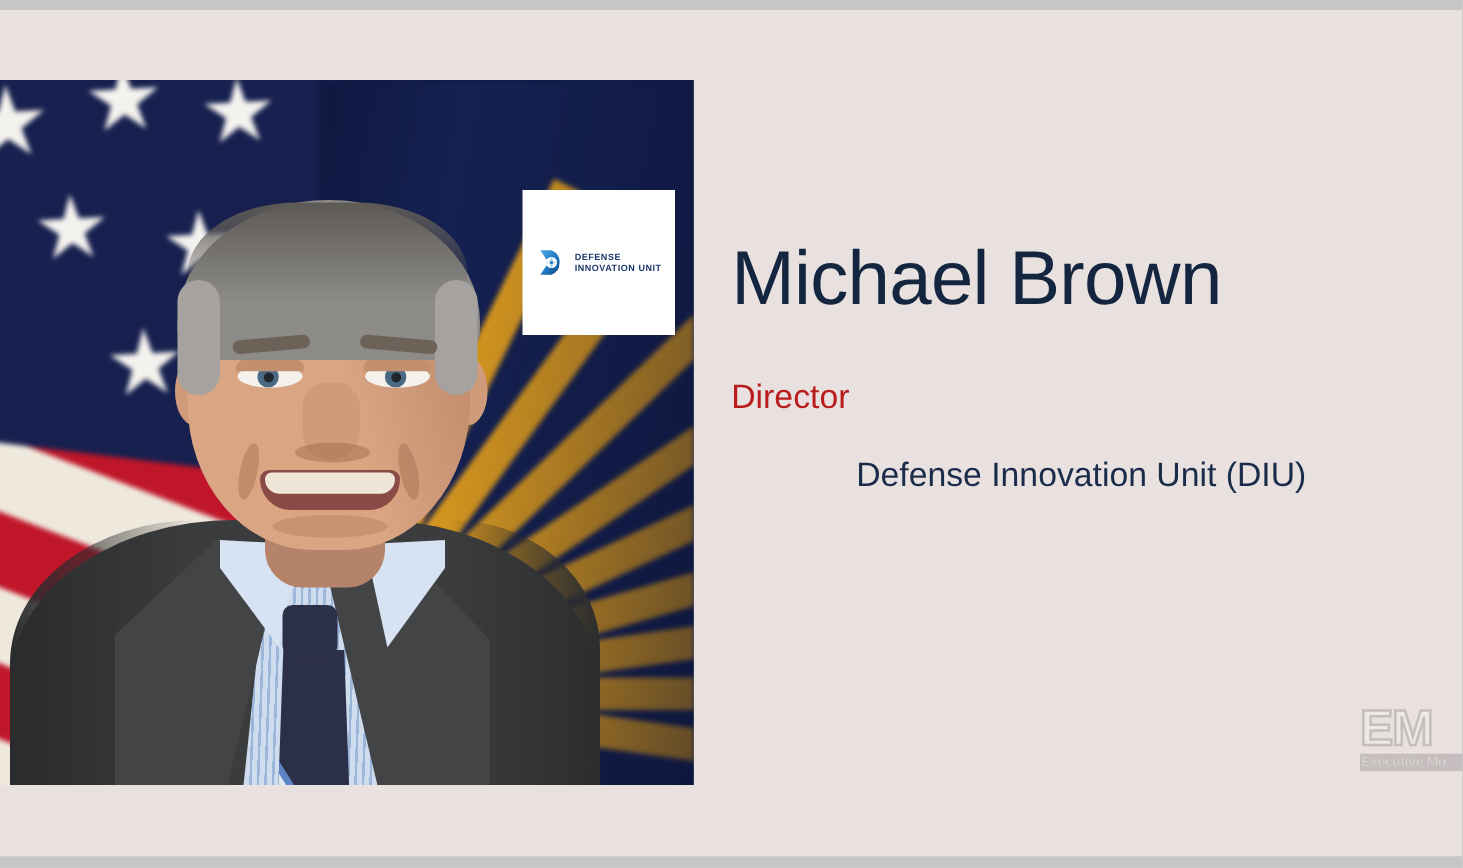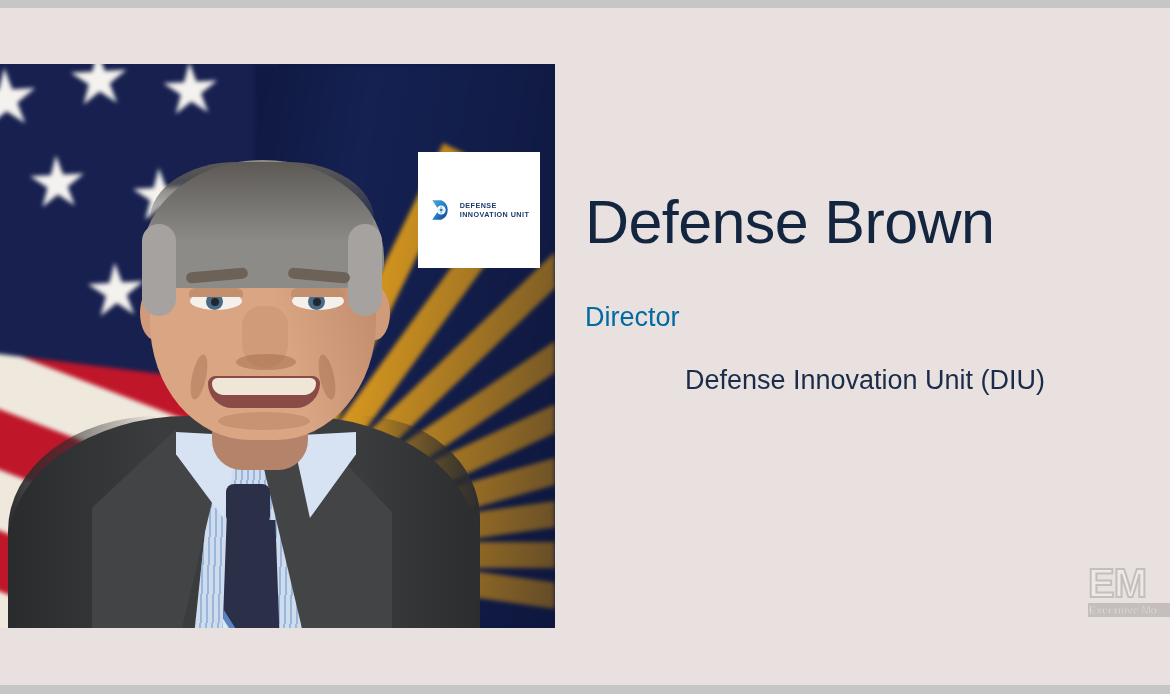--- a/index.html
+++ b/index.html
@@ -383,21 +383,21 @@
     font-weight: 400;
     letter-spacing: -0.6px;
     color: #13253f;
     line-height: 1.06;
     margin: 0;
     white-space: nowrap;
   }
   .role {
     font-size: 27px;
     font-weight: 400;
-    color: #0369a1;
+    color: #b91c1c;
     margin: 0;
     padding-top: 46px;
     line-height: 1.2;
   }
   .org {
     font-size: 27px;
     font-weight: 400;
     color: #1a2c49;
     margin: 0;
     padding-top: 31px;
@@ -559,21 +559,21 @@
         </svg>
         <div class="diu-word">
           <div>DEFENSE</div>
           <div>INNOVATION UNIT</div>
         </div>
       </div>
     </div>
   </div>
 
   <div class="info">
-    <h1 class="name">Defense Brown</h1>
+    <h1 class="name">Michael Brown</h1>
     <p class="role">Director</p>
     <p class="org">Defense Innovation Unit (DIU)</p>
   </div>
 
   <div class="watermark">
     <div class="wm-em">EM</div>
     <div class="wm-sub">Executive Mo</div>
   </div>
 
   <div class="bar-bottom"></div>

